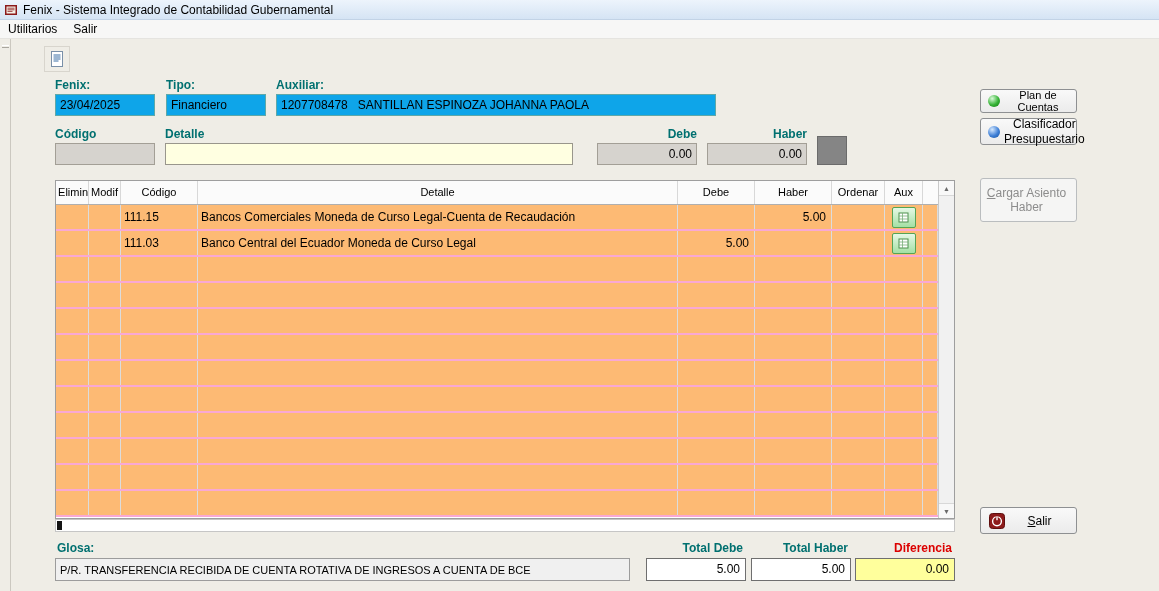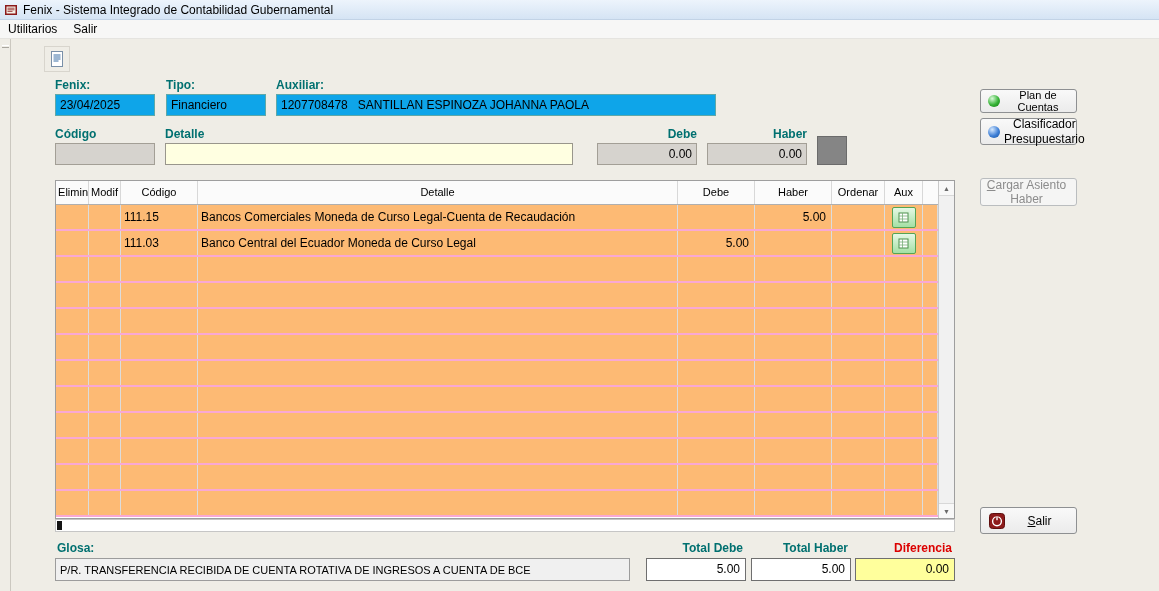--- a/index.html
+++ b/index.html
@@ -140,21 +140,21 @@
   
   .side-btn {
     position: absolute; left: 980px; width: 97px;
     background: linear-gradient(#F9F9F9, #EBEBEB);
     border: 1px solid #8E9092; border-radius: 3px;
     font-size: 11px; font-family: inherit;
     display: flex; align-items: center; cursor: default; padding: 0;
   }
   #btn-plan   { top: 89px;  height: 24px; }
   #btn-clasif { top: 118px; height: 27px; }
-  #btn-cargar { top: 178px; height: 28px; background: #F5F5F4; border-color: #BABDBF;
+  #btn-cargar { top: 178px; height: 44px; background: #F5F5F4; border-color: #BABDBF;
                 color: #8C8C8C; justify-content: center; }
   #btn-salir  { top: 507px; height: 27px; }
   .sphere { width: 12px; height: 12px; border-radius: 50%; margin: 0 4px 0 7px; flex: none; }
   .sphere-green { background: radial-gradient(circle at 35% 30%, #D9FBD9, #36B336 55%, #117711); }
   .sphere-blue  { background: radial-gradient(circle at 35% 30%, #D4E8FF, #3E7FD6 55%, #14509C); }
   .btn-text { flex: 1; text-align: center; padding-right: 4px; }
   .two-line { line-height: 1.18; font-size: 12px; }
   .salir-text { font-size: 12px; }
   .u { text-decoration: underline; }
   .power-icon { width: 16px; height: 16px; margin: 0 2px 0 8px; flex: none; display: inline-flex; }

